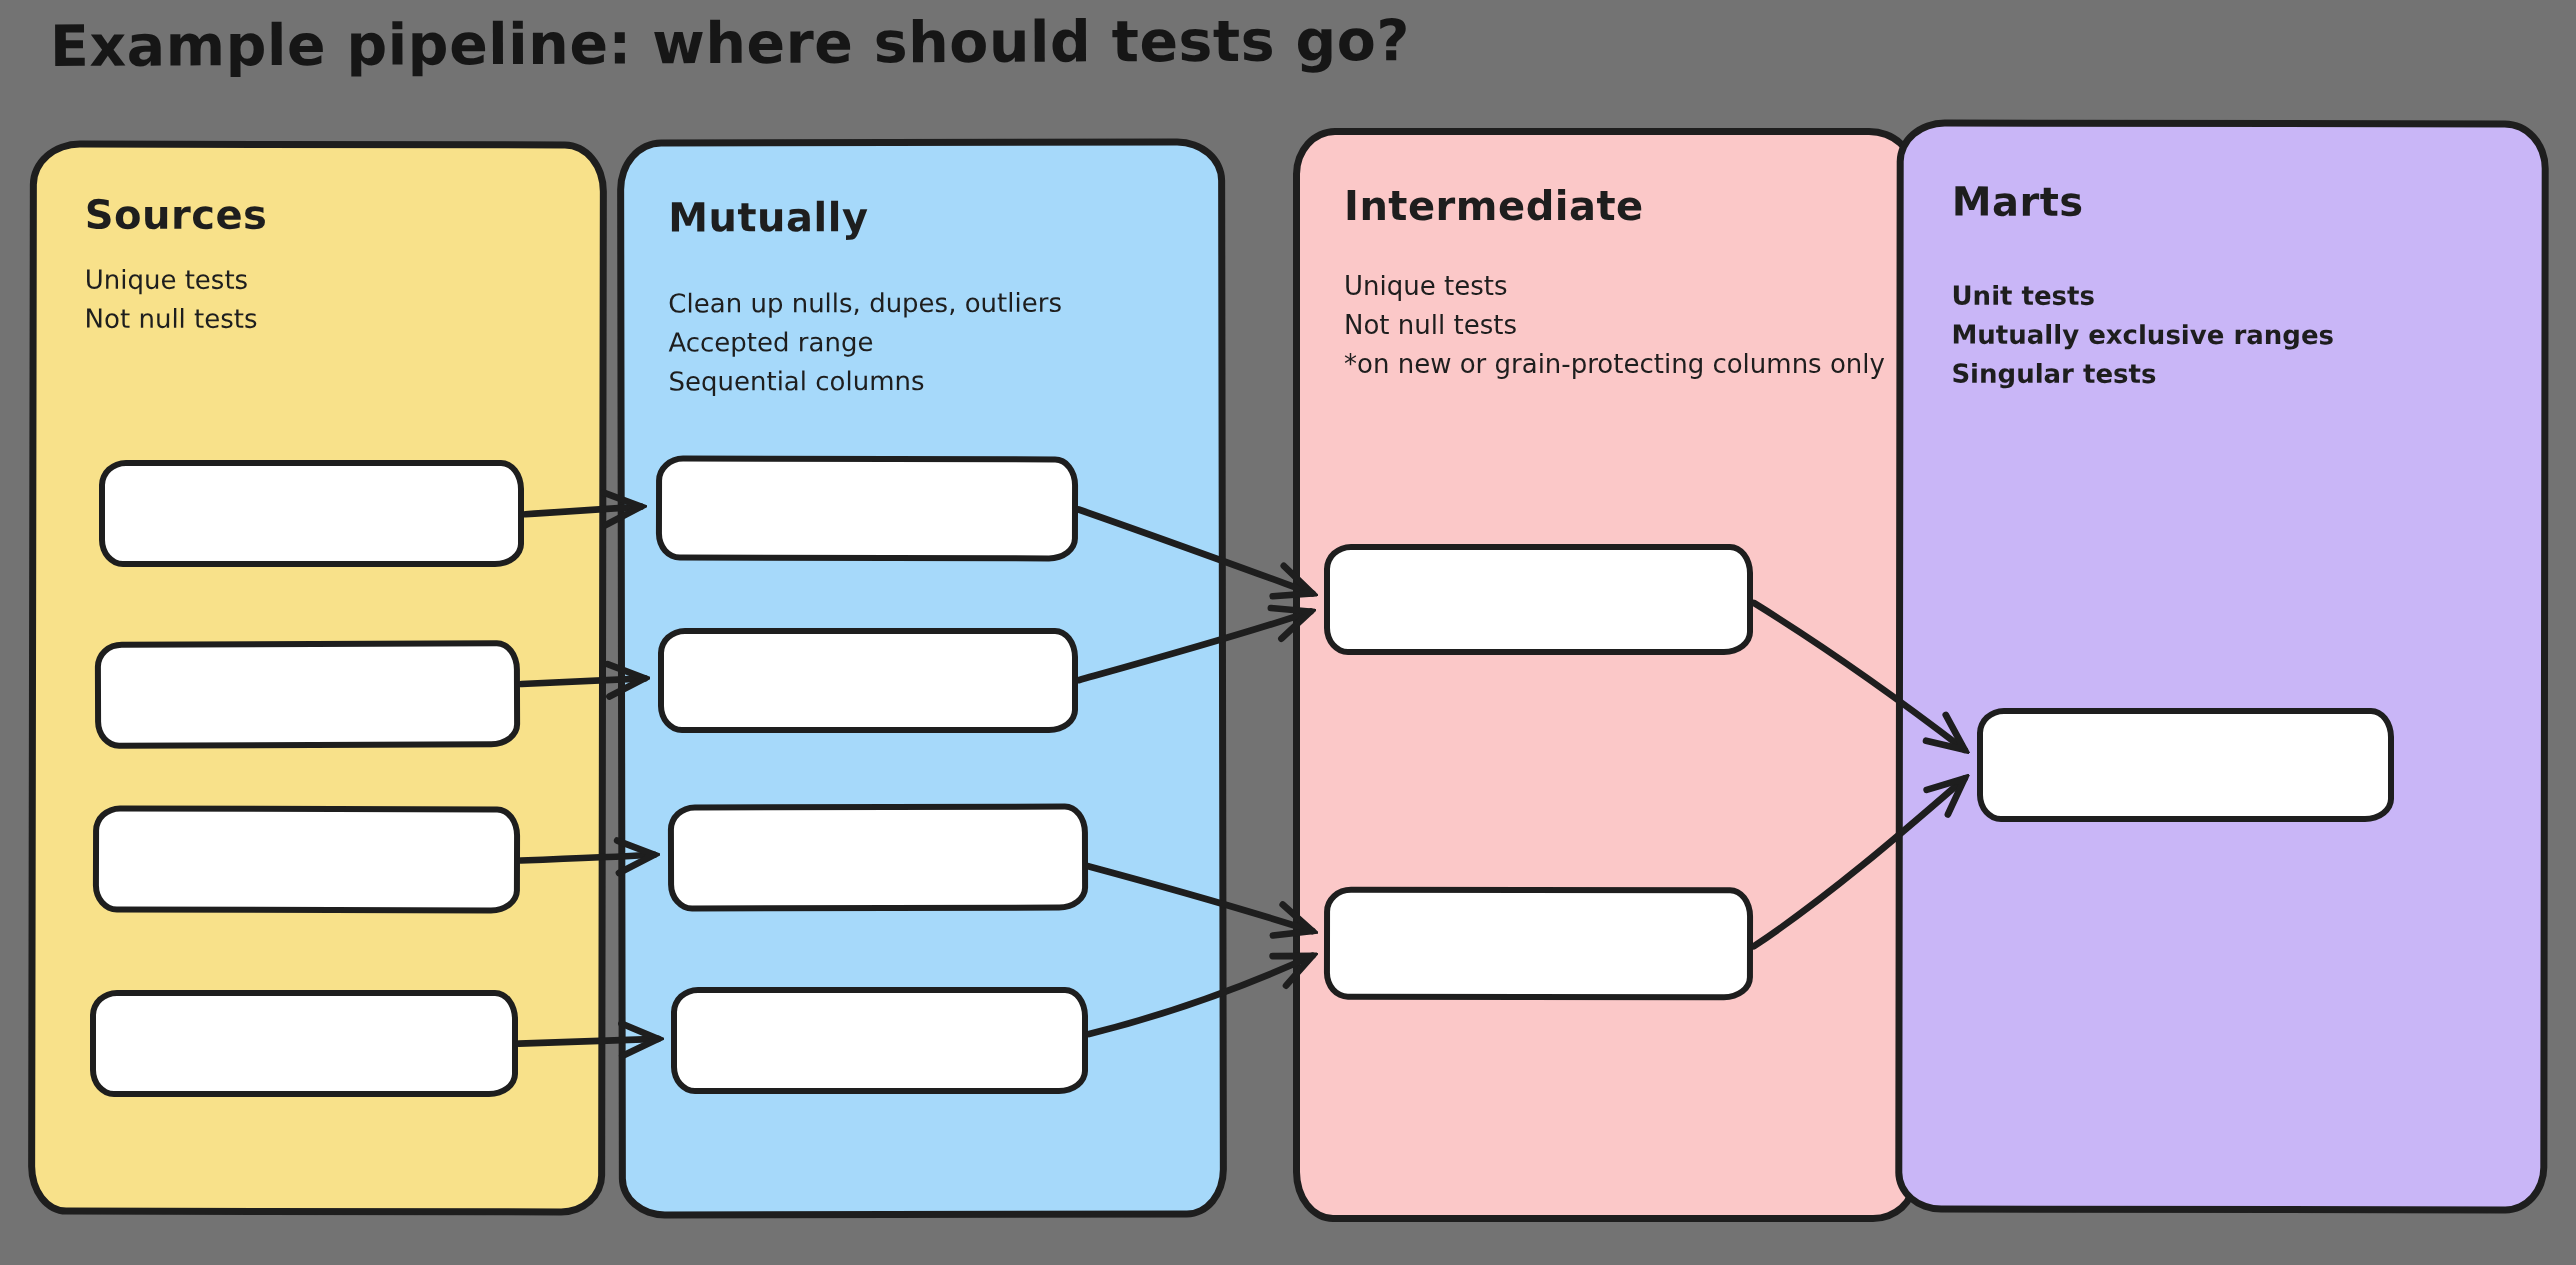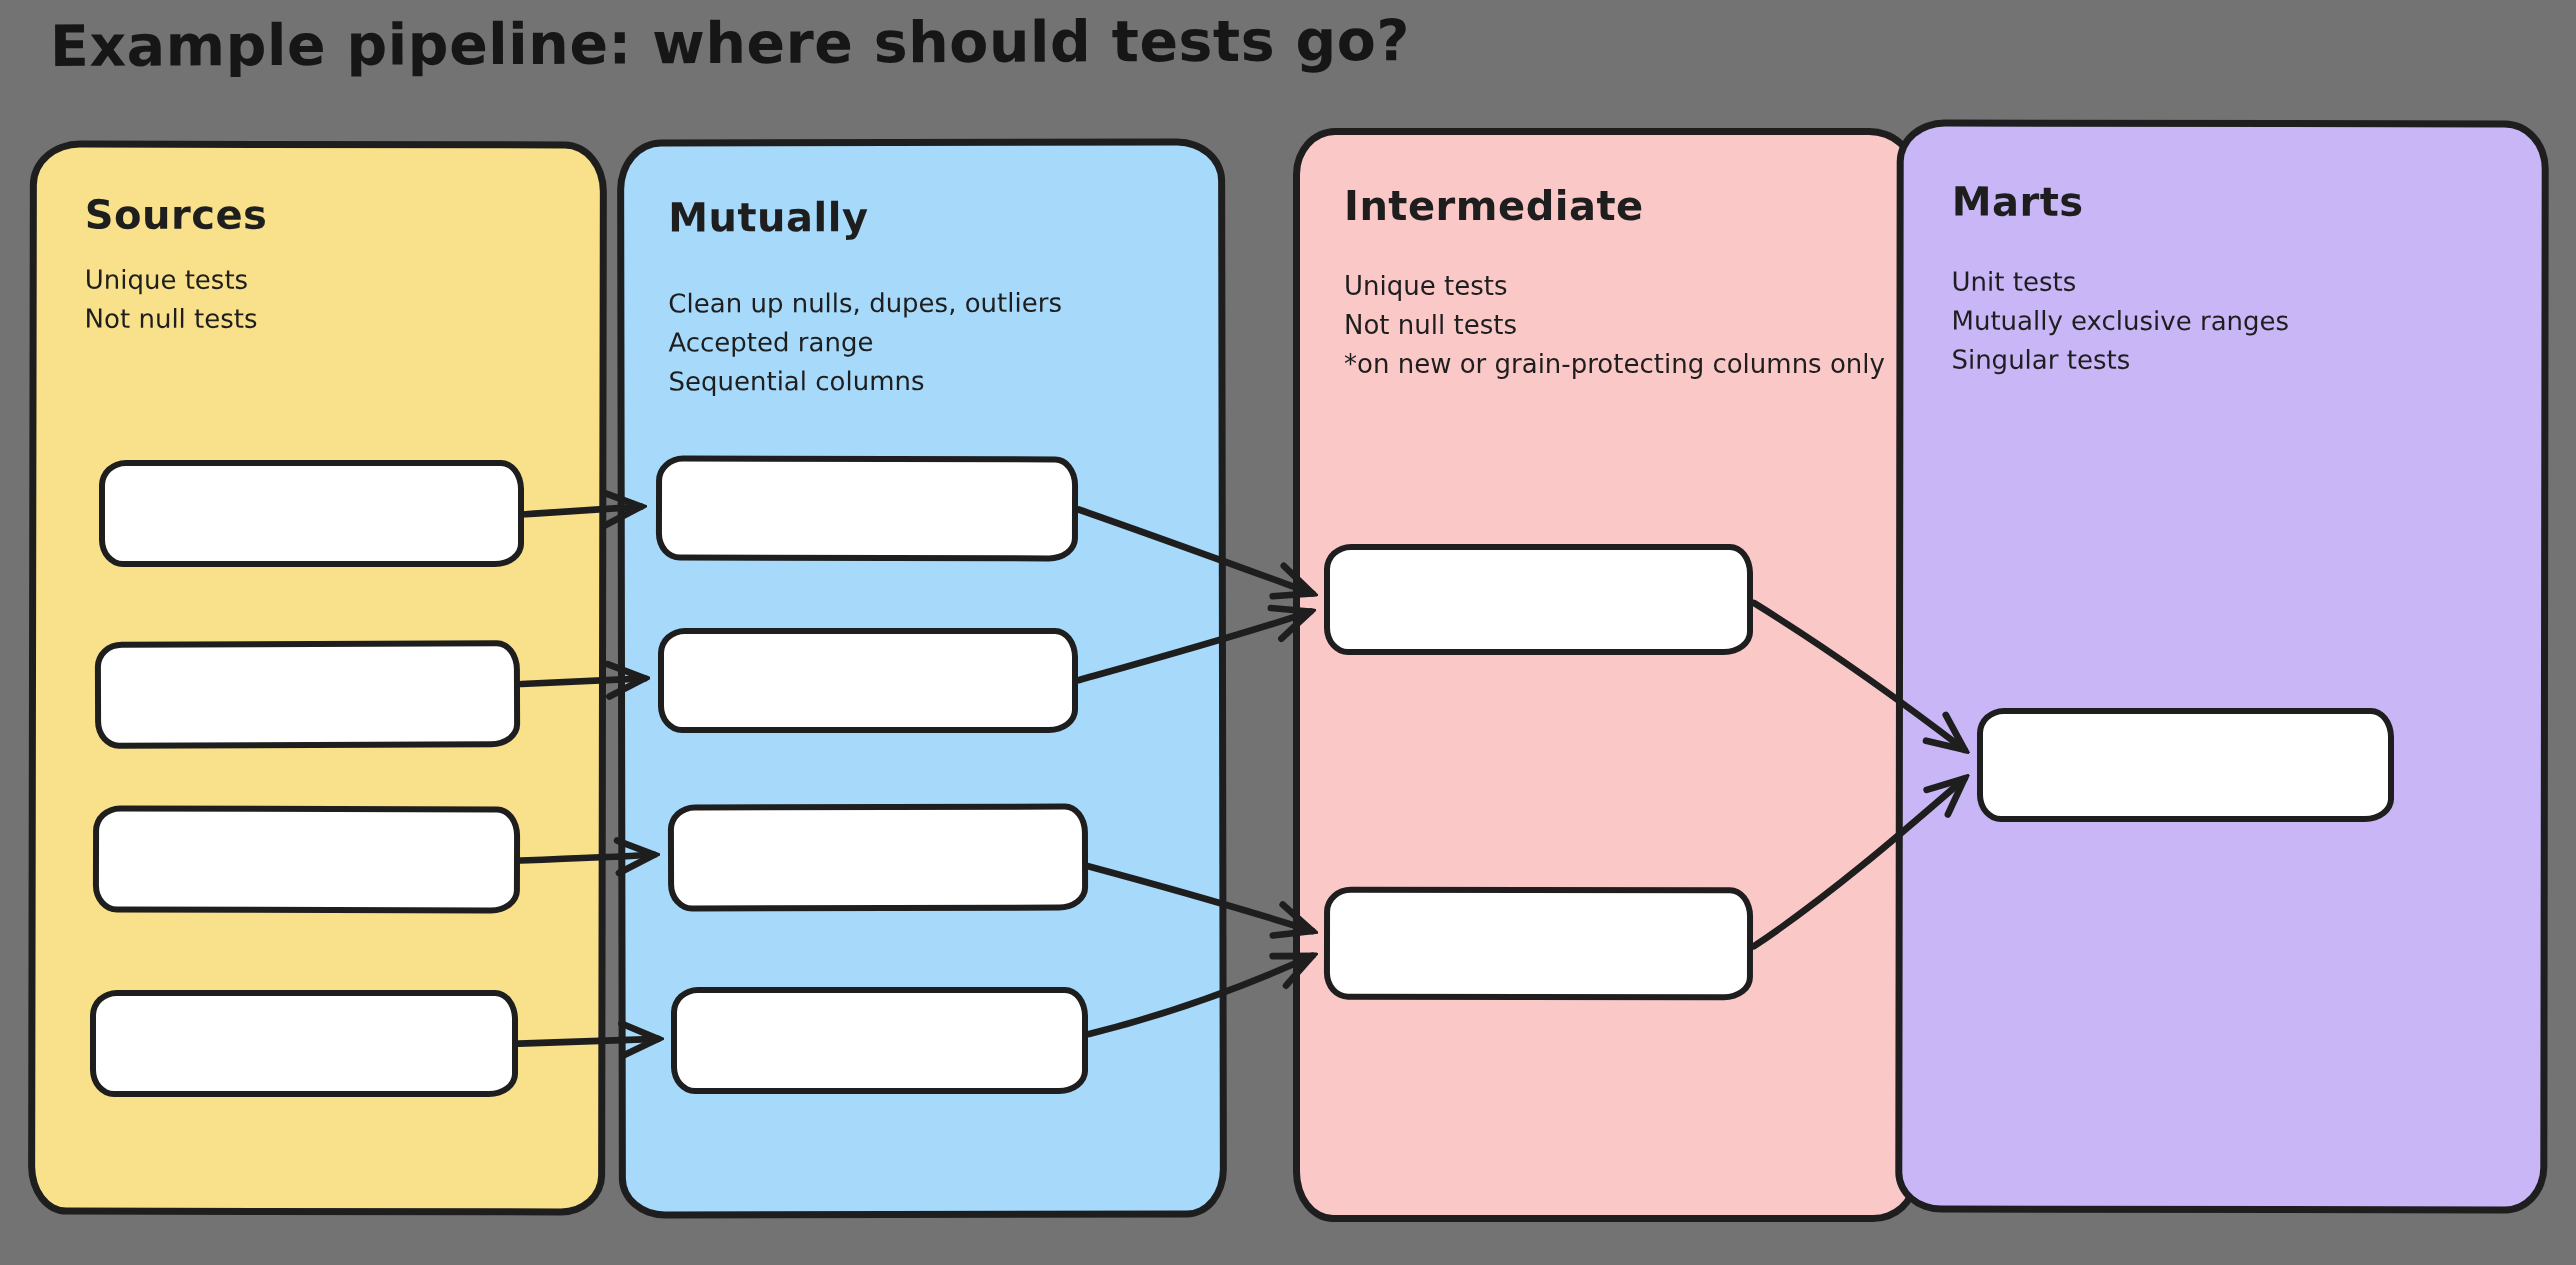--- a/index.html
+++ b/index.html
@@ -63,21 +63,21 @@
     border-radius: 42px 48px 44px 40px / 46px 44px 40px 50px;
     padding: 48px 5.7px 0 44px;
   }
   .col-intermediate .tests { margin-top: 38px; }
   .col-marts {
     left: 1896px; top: 120px; width: 652px; height: 1093px;
     border-radius: 48px 44px 42px 46px / 42px 48px 46px 40px;
     padding: 52px 7.6px 0 48px;
     transform: rotate(0.08deg);
   }
-  .col-marts .tests { margin-top: 38px; }
+  .col-marts .tests { margin-top: 52px; font-weight: bold; }
   
   .node {
     position: absolute;
     box-sizing: border-box;
     background: #ffffff;
     border: 6.7px solid #1e1e1e;
     border-radius: 27px 23px 29px 24px / 25px 29px 23px 27px;
   }
   .n-s1 { left: 99px; top: 460px;  width: 425px; height: 107px; }
   .n-s2 { left: 95px; top: 641px;  width: 425px; height: 107px; transform: rotate(-0.2deg); }

